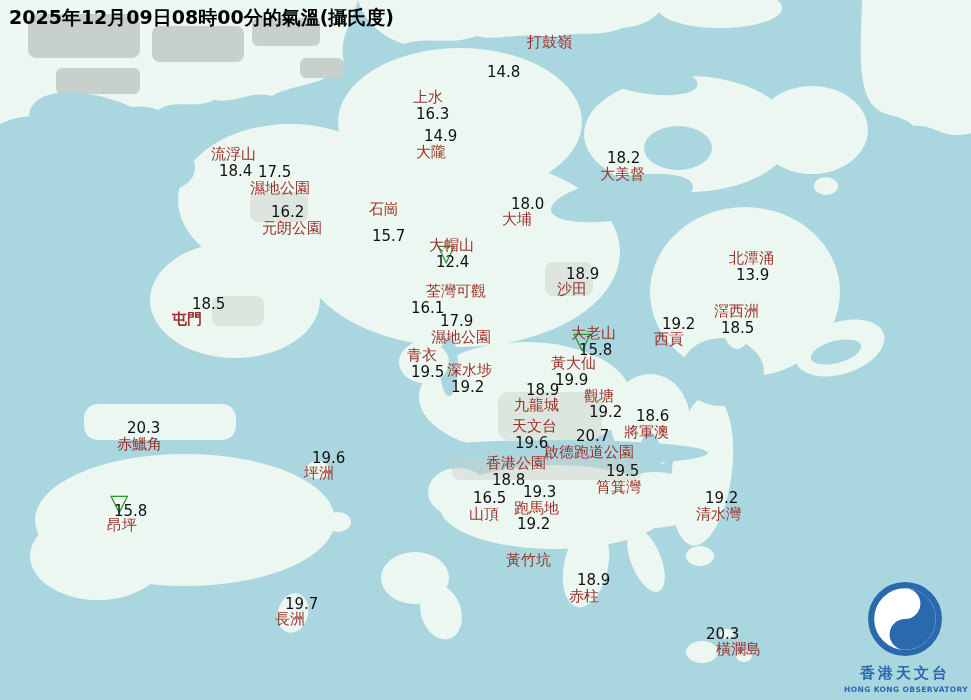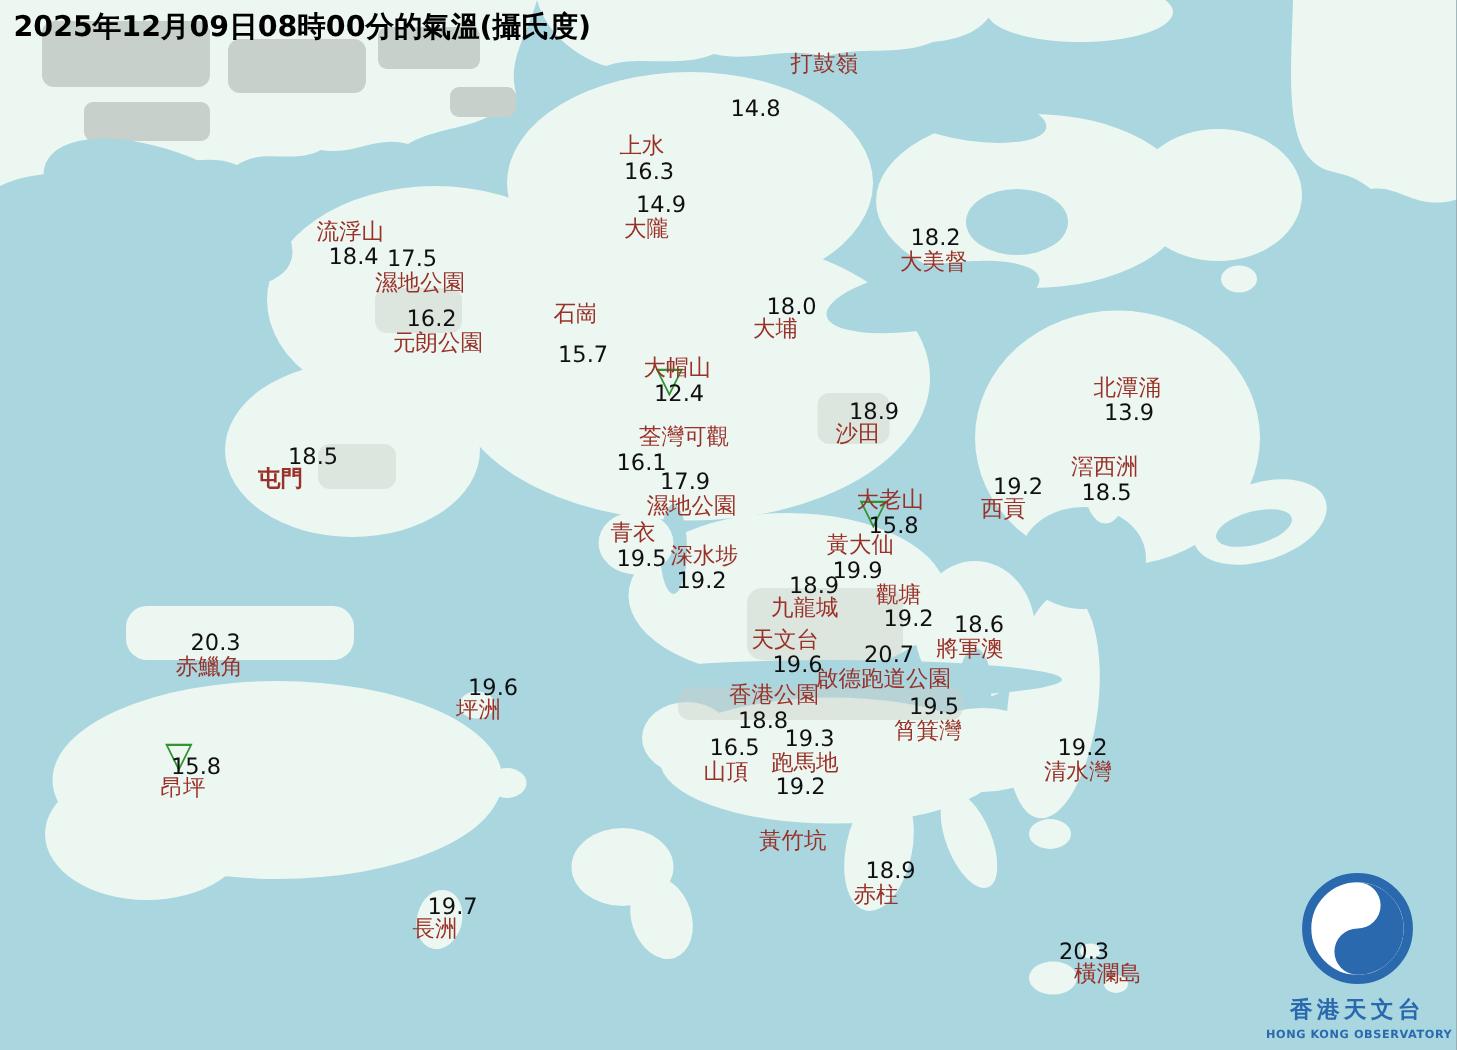--- a/index.html
+++ b/index.html
@@ -162,21 +162,21 @@
       <div class="st-name" style="left: 571px; top: 325px;">大老山</div>
       <div class="st-temp" style="left: 579px; top: 342px;">15.8</div>
       <div class="st-name" style="left: 551px; top: 355px;">黃大仙</div>
       <div class="st-temp" style="left: 555px; top: 372px;">19.9</div>
       <div class="st-name" style="left: 514px; top: 397px;">九龍城</div>
       <div class="st-temp" style="left: 526px; top: 382px;">18.9</div>
       <div class="st-name" style="left: 584px; top: 388px;">觀塘</div>
       <div class="st-temp" style="left: 589px; top: 404px;">19.2</div>
       <div class="st-name" style="left: 624px; top: 424px;">將軍澳</div>
       <div class="st-temp" style="left: 636px; top: 408px;">18.6</div>
-      <div class="st-name" style="left: 501px; top: 418px;">天文台</div>
+      <div class="st-name" style="left: 512px; top: 418px;">天文台</div>
       <div class="st-temp" style="left: 515px; top: 435px;">19.6</div>
       <div class="st-name" style="left: 544px; top: 444px;">啟德跑道公園</div>
       <div class="st-temp" style="left: 576px; top: 428px;">20.7</div>
       <div class="st-name" style="left: 486px; top: 455px;">香港公園</div>
       <div class="st-temp" style="left: 492px; top: 472px;">18.8</div>
       <div class="st-name" style="left: 596px; top: 479px;">筲箕灣</div>
       <div class="st-temp" style="left: 606px; top: 463px;">19.5</div>
       <div class="st-name" style="left: 172px; top: 311px; font-weight: bold;">屯門</div>
       <div class="st-temp" style="left: 192px; top: 296px;">18.5</div>
       <div class="st-name" style="left: 117px; top: 436px;">赤鱲角</div>

